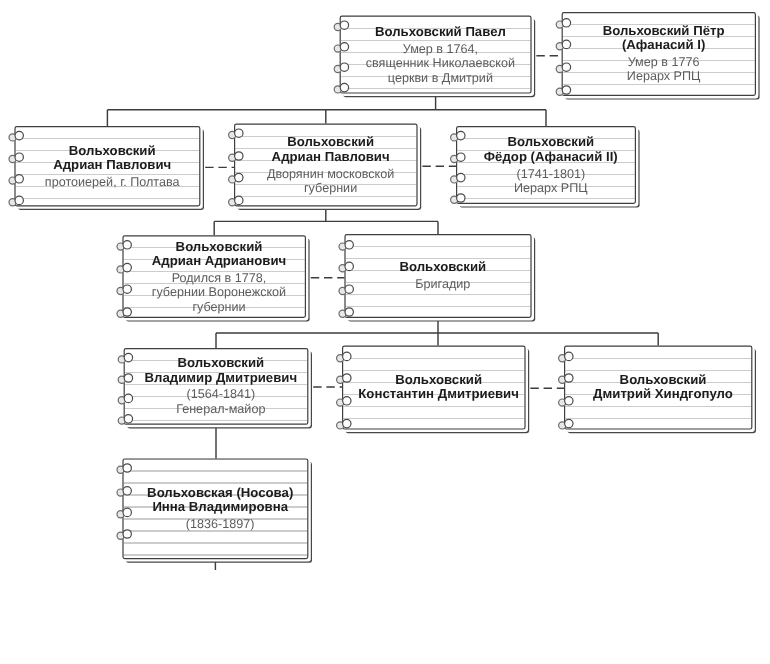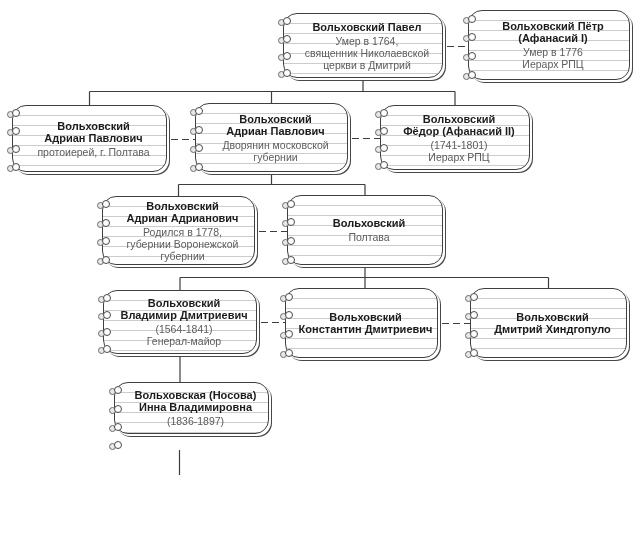--- a/index.html
+++ b/index.html
@@ -6,21 +6,21 @@
   html,body{margin:0;padding:0;background:#ffffff;}
   .stage{
     position:relative;width:642px;height:553px;background:#ffffff;overflow:hidden;
     font-family:"Liberation Sans", sans-serif;
   }
   .connectors{position:absolute;left:0;top:0;z-index:1;pointer-events:none;}
   .card{
     position:absolute;box-sizing:border-box;z-index:2;
     background-color:#ffffff;
     background-image:repeating-linear-gradient(to bottom,#ffffff 0px,#ffffff 9px,#cccccc 9px,#cccccc 10px);
-    border:1px solid #3f3f3f;border-radius:14px;
+    border:1px solid #3f3f3f;border-radius:2px;
     box-shadow:2px 2px 0 0 #ffffff, 3px 3px 0 0 #474747;
     cursor:pointer;
   }
   .content{
     position:absolute;left:0;top:0;right:0;bottom:0;
     display:flex;flex-direction:column;justify-content:center;align-items:center;
     text-align:center;padding-left:10px;padding-right:2px;
   }
   .nm{font-weight:bold;font-size:11px;line-height:12px;color:#1c1c1c;white-space:nowrap;}
   .dt{font-size:10.5px;line-height:12px;color:#5c5c5c;white-space:nowrap;}
@@ -115,21 +115,21 @@
         <div class="dt">губернии</div>
       </div>
     </div>
     <div class="card" style="left: 287px; top: 195px; width: 156px; height: 70px;">
       <span class="ring" style="top: 4px;"></span>
       <span class="ring" style="top: 22px;"></span>
       <span class="ring" style="top: 41px;"></span>
       <span class="ring" style="top: 60px;"></span>
       <div class="content">
         <div class="nm">Вольховский</div>
-        <div class="dt">Полтава</div>
+        <div class="dt">Бригадир</div>
       </div>
     </div>
     <div class="card" style="left: 103px; top: 290px; width: 154px; height: 64px;">
       <span class="ring" style="top: 3px;"></span>
       <span class="ring" style="top: 20px;"></span>
       <span class="ring" style="top: 37px;"></span>
       <span class="ring" style="top: 54px;"></span>
       <div class="content">
         <div class="nm">Вольховский</div>
         <div class="nm">Владимир Дмитриевич</div>
@@ -150,21 +150,21 @@
     <div class="card" style="left: 470px; top: 288px; width: 157px; height: 70px;">
       <span class="ring" style="top: 4px;"></span>
       <span class="ring" style="top: 22px;"></span>
       <span class="ring" style="top: 41px;"></span>
       <span class="ring" style="top: 60px;"></span>
       <div class="content">
         <div class="nm">Вольховский</div>
         <div class="nm">Дмитрий Хиндгопуло</div>
       </div>
     </div>
-    <div class="card" style="left: 102px; top: 382px; width: 155px; height: 52px; margin-left: 12px;">
+    <div class="card" style="left: 102px; top: 382px; width: 155px; height: 84px;">
       <span class="ring" style="top: 3px;"></span>
       <span class="ring" style="top: 22px;"></span>
       <span class="ring" style="top: 40px;"></span>
       <span class="ring" style="top: 58px;"></span>
       <div class="content">
         <div class="nm">Вольховская (Носова)</div>
         <div class="nm">Инна Владимировна</div>
         <div class="dt">(1836-1897)</div>
       </div>
     </div>

